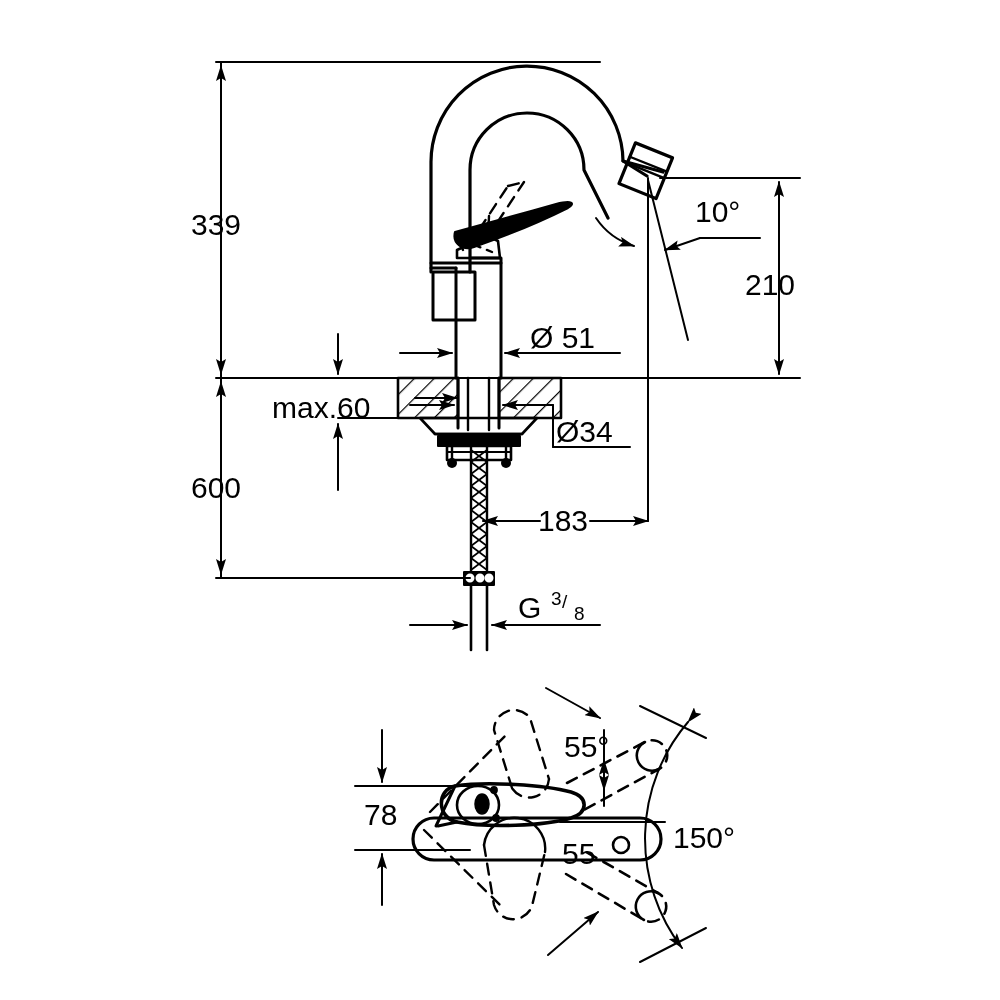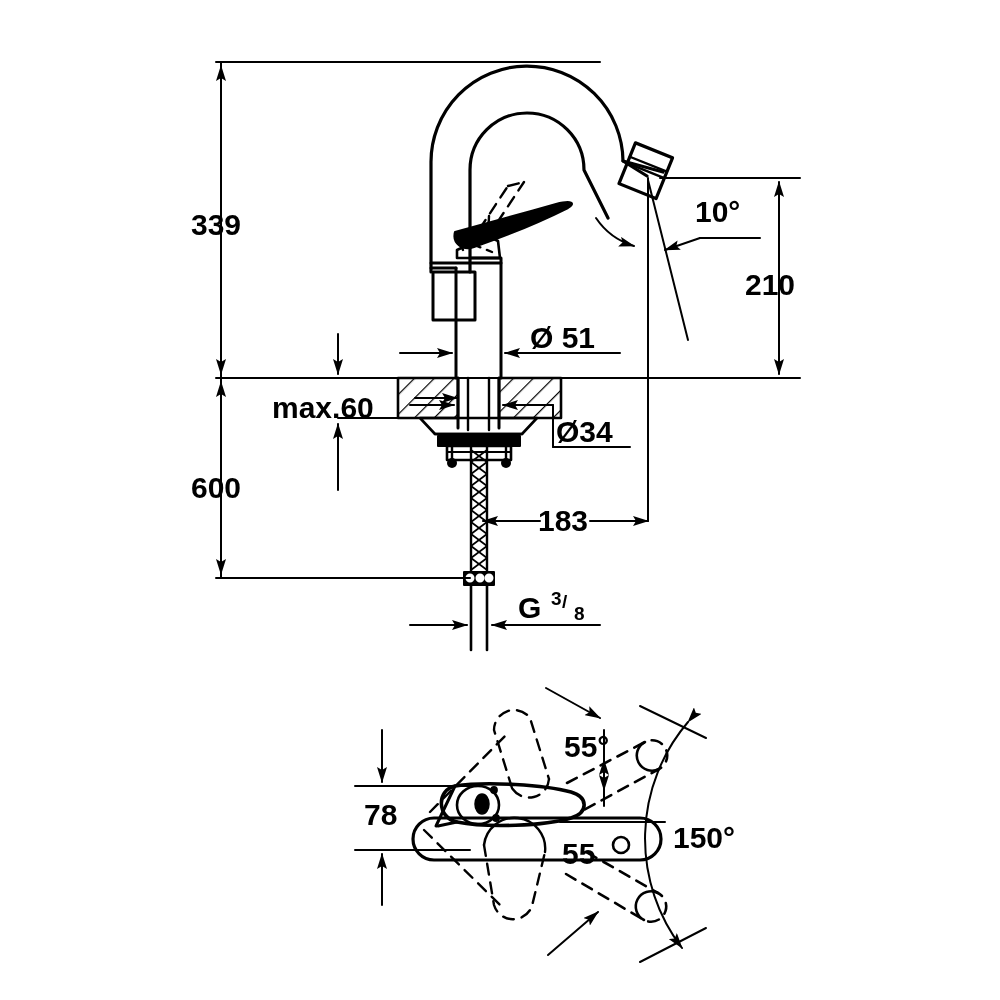--- a/index.html
+++ b/index.html
@@ -1,18 +1,18 @@
 <!DOCTYPE html>
 <html><head>
 <meta charset="utf-8">
 <style>
   html,body{margin:0;padding:0;background:#ffffff;}
   body{width:1000px;height:1000px;overflow:hidden;
        font-family:"Liberation Sans", sans-serif;}
-  #stage{position:relative;width:1000px;height:700px;background:#fff;font-weight:bold;}
+  #stage{position:relative;width:1000px;height:700px;background:#fff;}
   svg{display:block;}
   .dimtext{font-family:"Liberation Sans", sans-serif;font-size:30px;fill:#000;}
   .dimtext-sm{font-family:"Liberation Sans", sans-serif;font-size:19px;fill:#000;}
 </style>
 </head>
 <body>
 
 <div id="stage">
 <svg width="1000" height="1000" viewBox="0 0 1000 1000">
 

